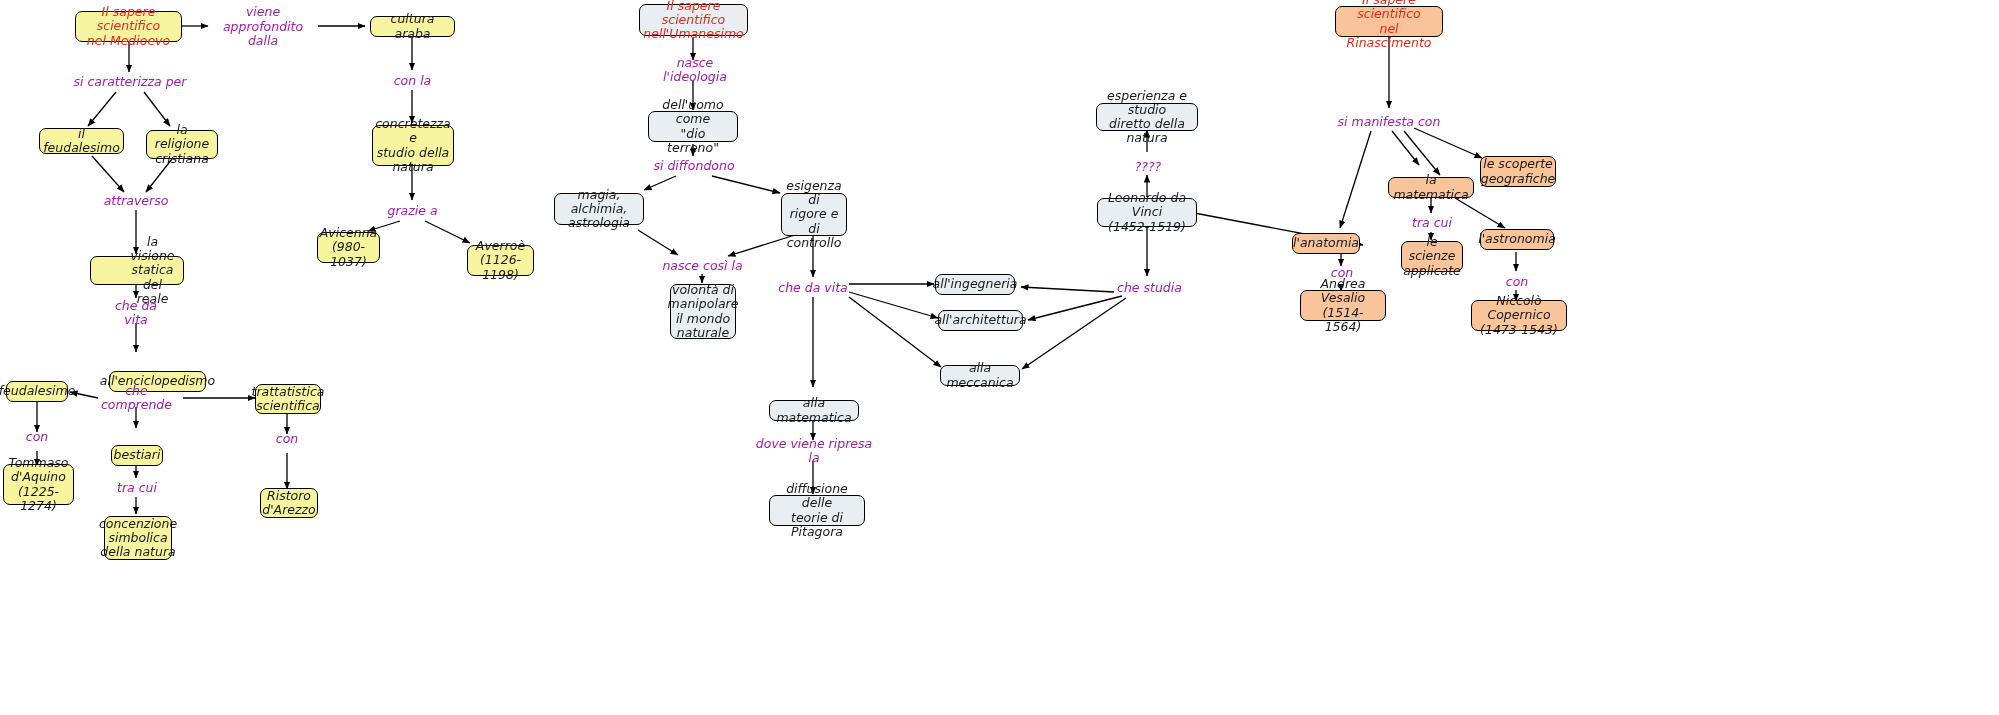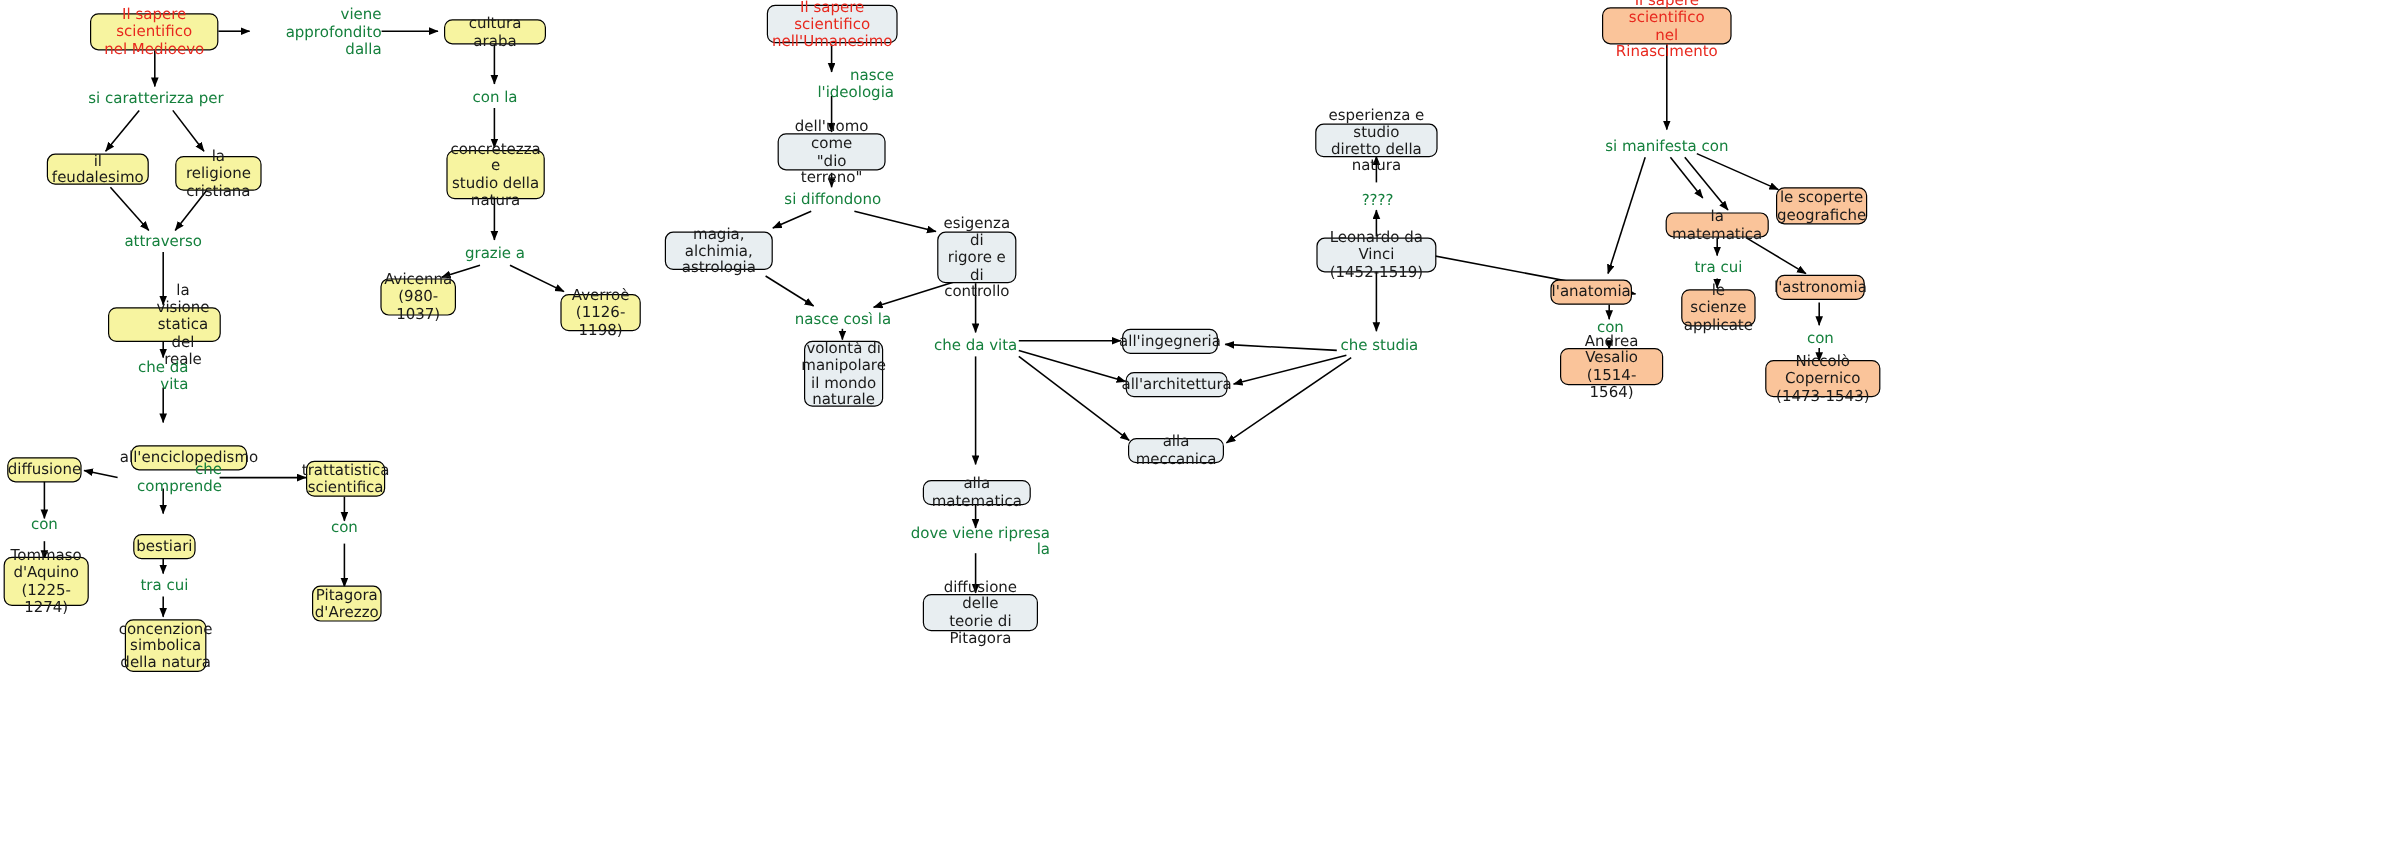--- a/index.html
+++ b/index.html
@@ -1,26 +1,26 @@
 <!DOCTYPE html>
 <html><head>
 <meta charset="utf-8">
 <style>
   html,body{margin:0;padding:0;background:#ffffff;}
   body{width:1999px;height:715px;overflow:hidden;font-family:"DejaVu Sans","Liberation Sans",sans-serif;}
-  #map{position:relative;width:1999px;height:715px;}
+  #map{position:relative;width:1999px;height:715px;font-style:italic;}
   svg.edges{position:absolute;left:0;top:0;width:1999px;height:715px;pointer-events:none;}
   .node{position:absolute;box-sizing:border-box;display:flex;align-items:center;justify-content:center;
         text-align:center;border:1px solid #000;border-radius:7px;line-height:1.13;
         font-size:12.5px;color:#1a1a1a;padding:2px 6px;white-space:pre-line;}
   .yellow{background:#f7f4a0;}
   .blue{background:#e8eef1;}
   .orange{background:#fac49a;}
   .root{color:#e8281e;}
-  .label{position:absolute;font-size:12.5px;color:#15803d;text-align:right;line-height:1.15;
+  .label{position:absolute;font-size:12.5px;color:#a21caf;text-align:center;line-height:1.15;
          white-space:pre-line;display:flex;align-items:center;justify-content:center;}
 </style>
 </head>
 <body>
 
 <div id="map">
 
   <svg class="edges" viewBox="0 0 1999 715">
     <defs>
       <marker id="ah" markerWidth="9" markerHeight="9" refX="7.5" refY="3.2" orient="auto" markerUnits="userSpaceOnUse">
@@ -103,34 +103,34 @@
   <div class="node yellow" style="left:39px;top:128px;width:85px;height:26px;">il feudalesimo</div>
   <div class="node yellow" style="left:146px;top:130px;width:72px;height:29px;">la religione
 cristiana</div>
   <div class="label" style="left:96px;top:193px;width:80px;height:16px;">attraverso</div>
   <div class="node yellow" style="left:90px;top:256px;width:94px;height:29px;padding-left:37px;">la visione statica
 del reale</div>
   <div class="label" style="left:106px;top:300px;width:60px;height:26px;">che da
 vita</div>
   <div class="node yellow" style="left:89px;top:371px;width:97px;height:21px;margin-left:20px;">all'enciclopedismo</div>
   <div class="label" style="left:88px;top:390px;width:97px;height:16px;">che comprende</div>
-  <div class="node yellow" style="left:6px;top:381px;width:62px;height:21px;">diffusione</div>
+  <div class="node yellow" style="left:6px;top:381px;width:62px;height:21px;">feudalesimo</div>
   <div class="label" style="left:17px;top:429px;width:40px;height:16px;">con</div>
   <div class="node yellow" style="left:3px;top:464px;width:71px;height:41px;">Tommaso
 d'Aquino
 (1225-1274)</div>
   <div class="node yellow" style="left:111px;top:445px;width:52px;height:21px;">bestiari</div>
   <div class="label" style="left:116px;top:480px;width:42px;height:16px;">tra cui</div>
   <div class="node yellow" style="left:104px;top:516px;width:68px;height:44px;">concenzione
 simbolica
 della natura</div>
   <div class="node yellow" style="left:255px;top:384px;width:66px;height:30px;">trattatistica
 scientifica</div>
   <div class="label" style="left:267px;top:431px;width:40px;height:16px;">con</div>
-  <div class="node yellow" style="left:260px;top:488px;width:58px;height:30px;">Pitagora
+  <div class="node yellow" style="left:260px;top:488px;width:58px;height:30px;">Ristoro
 d'Arezzo</div>
 
   <div class="node yellow" style="left:370px;top:16px;width:85px;height:21px;">cultura araba</div>
   <div class="label" style="left:390px;top:73px;width:45px;height:16px;">con la</div>
   <div class="node yellow" style="left:372px;top:125px;width:82px;height:41px;">concretezza e
 studio della
 natura</div>
   <div class="label" style="left:386px;top:203px;width:53px;height:16px;">grazie a</div>
   <div class="node yellow" style="left:317px;top:232px;width:63px;height:31px;">Avicenna
 (980-1037)</div>

